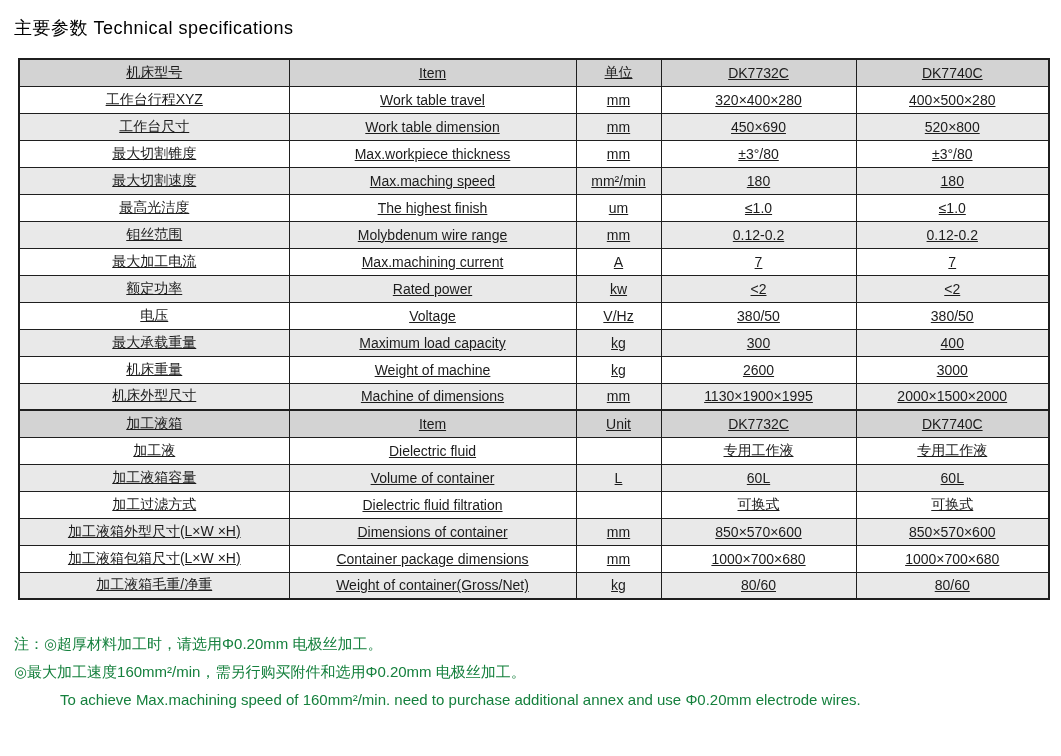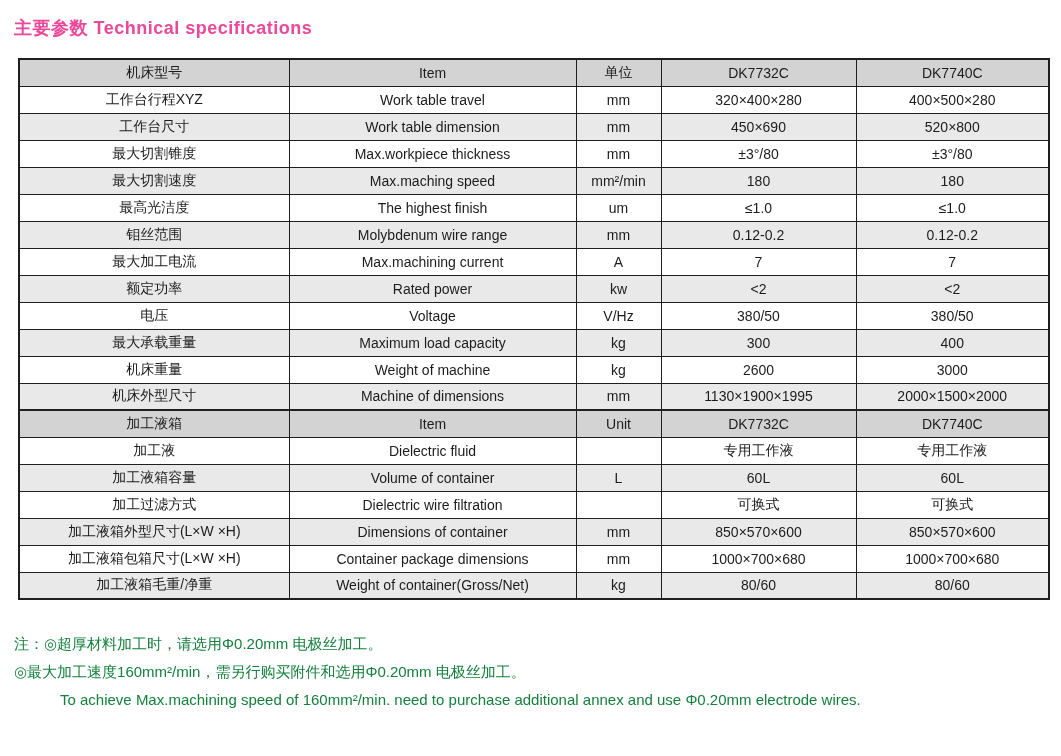--- a/index.html
+++ b/index.html
@@ -8,30 +8,31 @@
     width: 1061px; height: 756px;
     background: #ffffff;
     font-family: "Liberation Sans", "DejaVu Sans", sans-serif;
     color: #1c1c1c;
     -webkit-font-smoothing: antialiased;
   }
   .page { position: relative; width: 1061px; height: 756px; overflow: hidden; }
 
   .title {
     position: absolute; left: 14px; top: 16px;
-    font-size: 18px; font-weight: bold; letter-spacing: 0.5px;
-    color: #ec4899;
+    font-size: 18px; font-weight: normal; letter-spacing: 0.5px;
+    color: #000000;
   }
 
   table.spec {
     position: absolute; left: 18px; top: 58px;
     width: 1030px;
     border-collapse: collapse;
     table-layout: fixed;
     font-size: 14px;
+    text-decoration: underline;
   }
   table.spec td {
     border: 1px solid #1f1f1f;
     height: 27px;
     padding: 0 4px;
     text-align: center;
     vertical-align: middle;
     white-space: nowrap;
     overflow: hidden;
     background: #ffffff;
@@ -175,21 +176,21 @@
         </tr>
         <tr class="alt">
           <td>加工液箱容量</td>
           <td>Volume of container</td>
           <td>L</td>
           <td>60L</td>
           <td>60L</td>
         </tr>
         <tr>
           <td>加工过滤方式</td>
-          <td>Dielectric wire filtration</td>
+          <td>Dielectric fluid filtration</td>
           <td></td>
           <td>可换式</td>
           <td>可换式</td>
         </tr>
         <tr class="alt">
           <td>加工液箱外型尺寸(L×W ×H)</td>
           <td>Dimensions of container</td>
           <td>mm</td>
           <td>850×570×600</td>
           <td>850×570×600</td>

